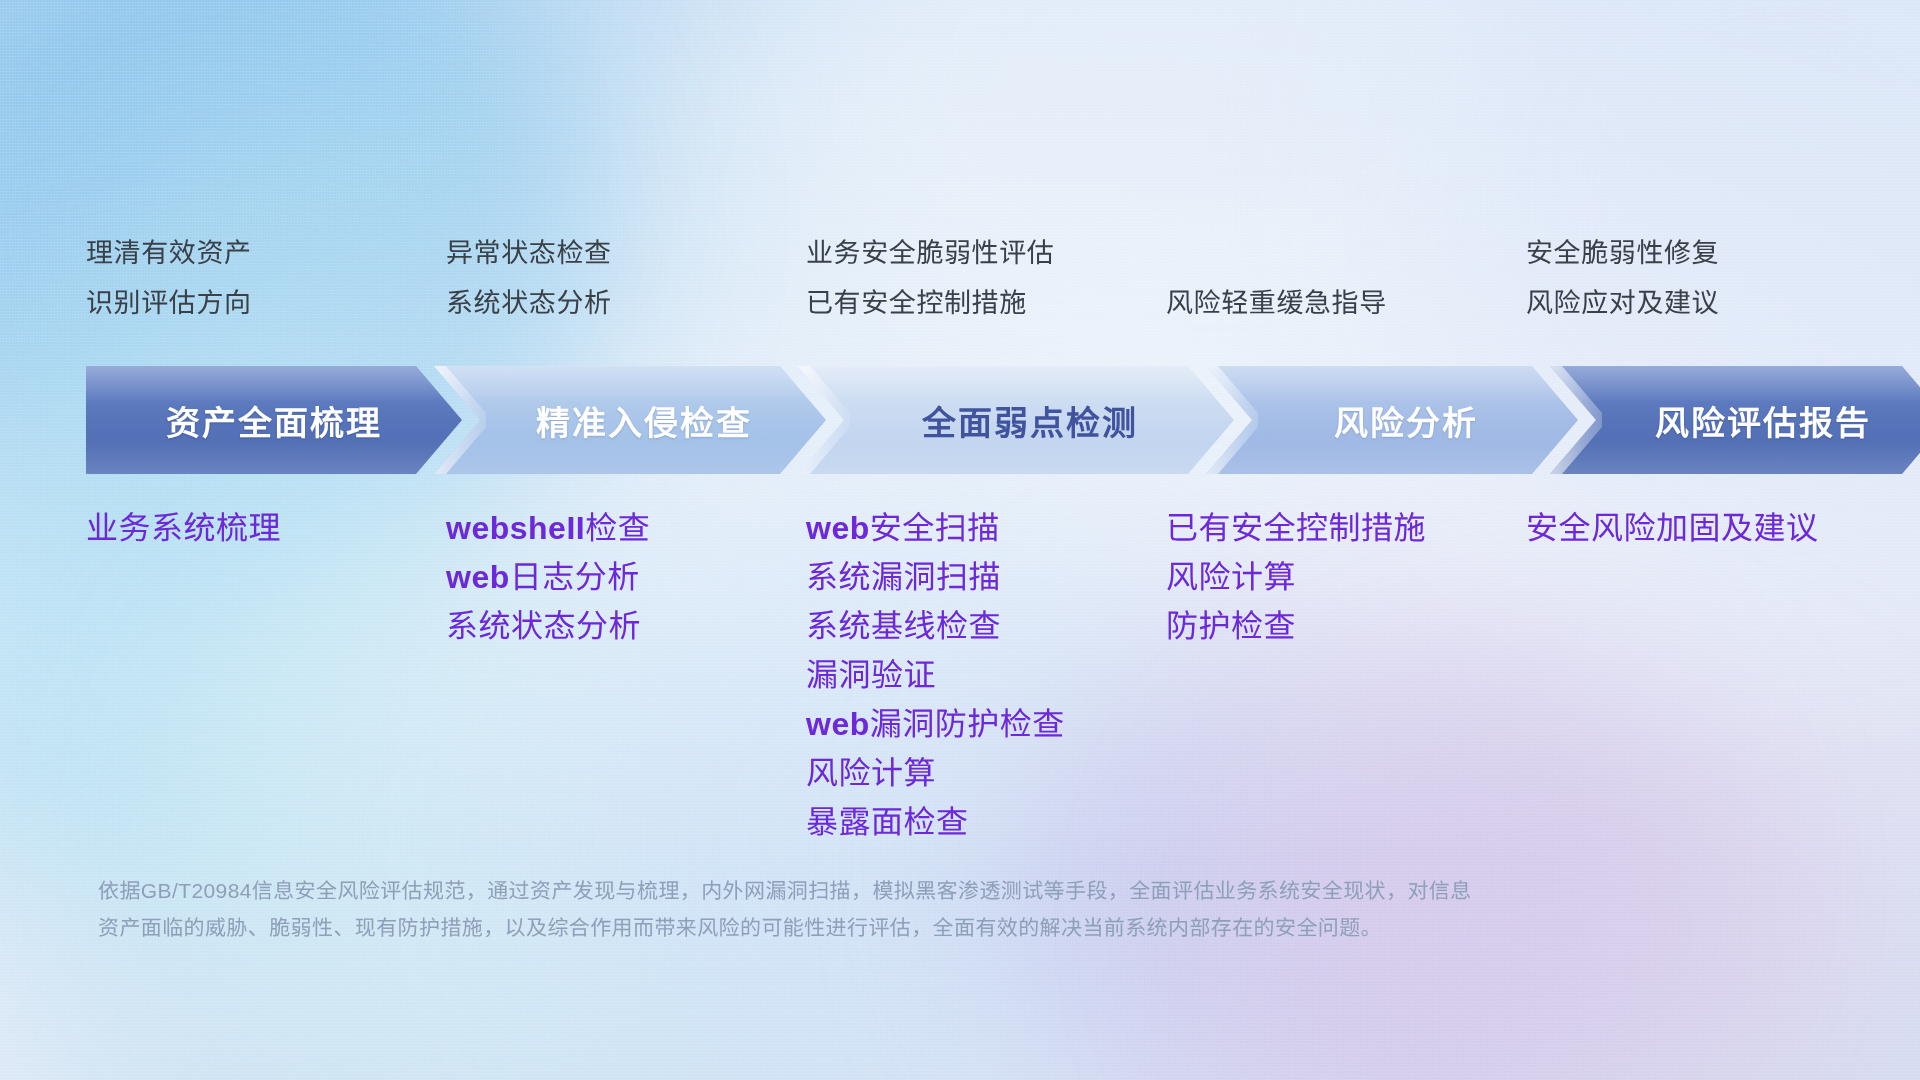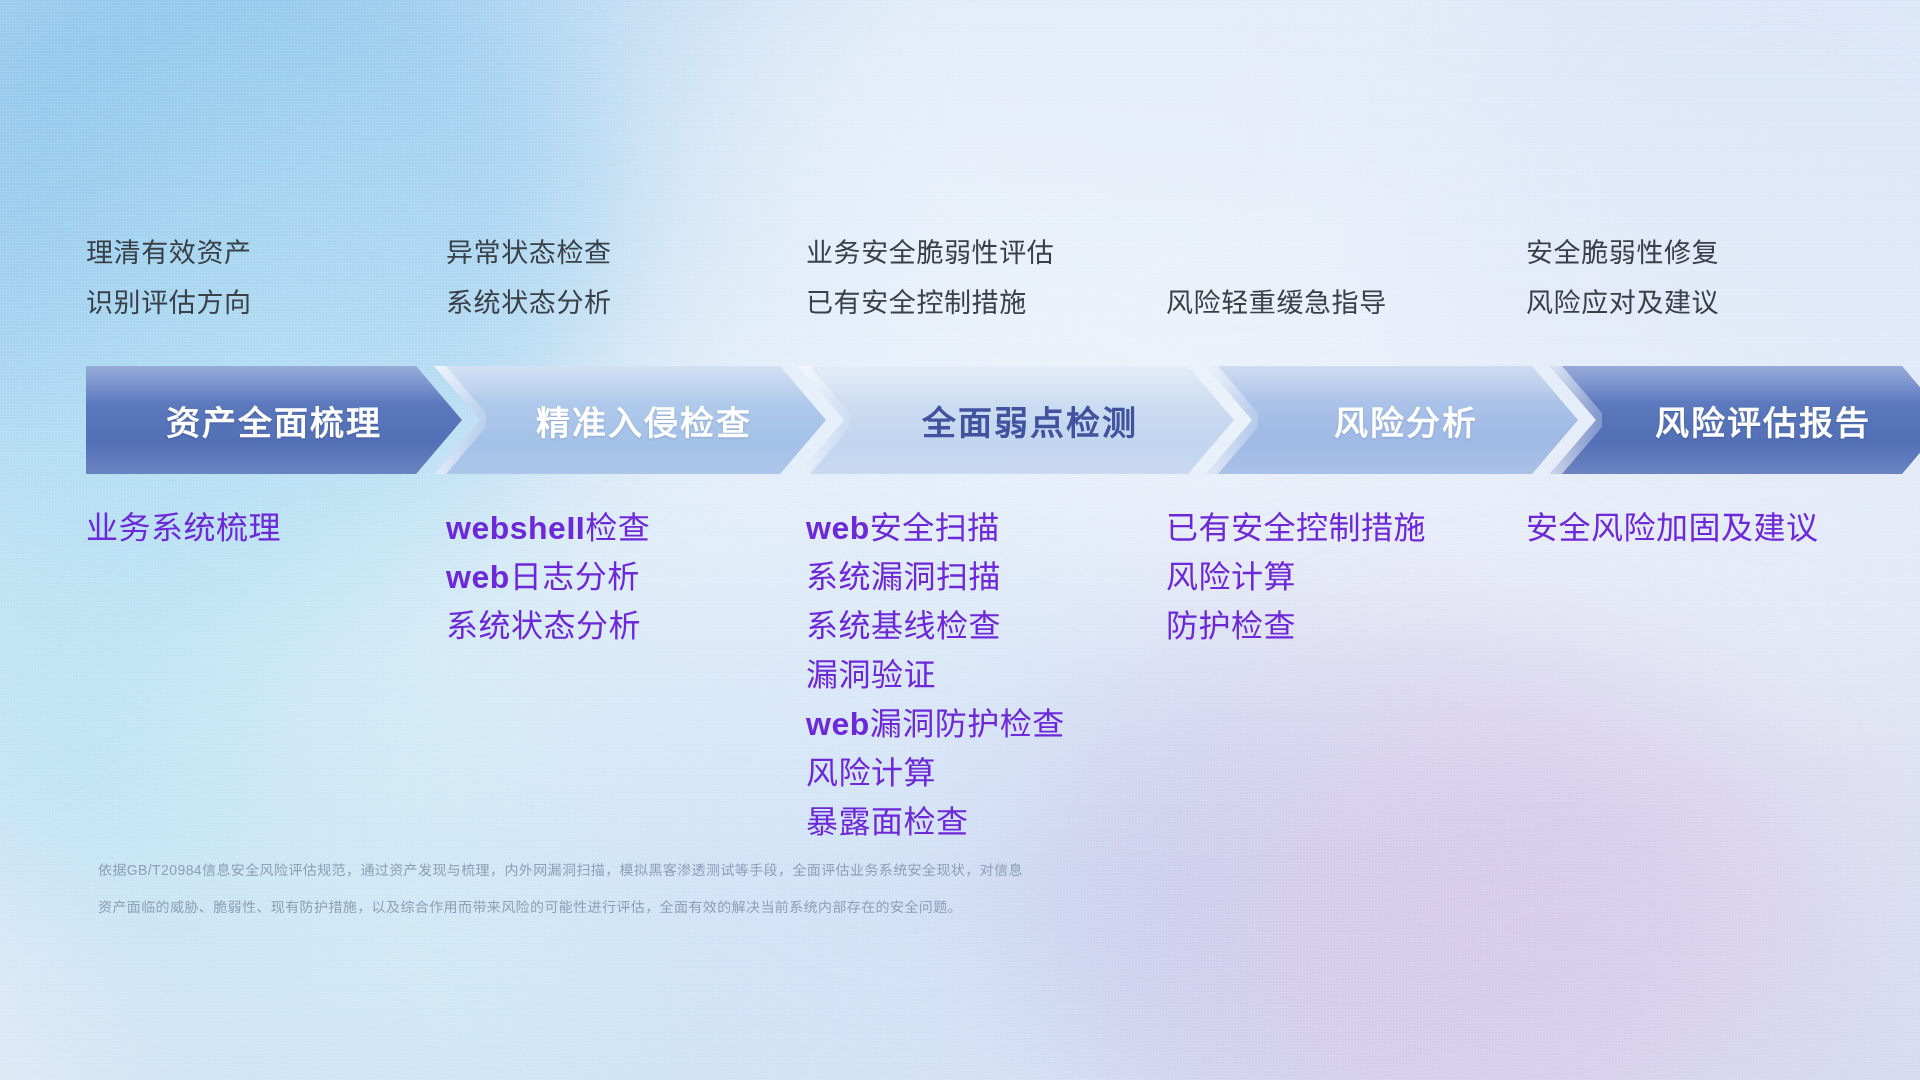--- a/index.html
+++ b/index.html
@@ -96,22 +96,22 @@
   #bottom-lists{top:504px;align-items:flex-start;}
   #bottom-lists .col{padding:0 6px;}
   .blabel{
     font-size:32px;color:#6d28d9;letter-spacing:.5px;
     line-height:49px;white-space:nowrap;
   }
   .blabel b{font-weight:bold;}
 
   
   #footer{
-    position:absolute;left:98px;top:852px;width:1620px;
-    font-size:14px;line-height:37px;color:#8e9fb8;letter-spacing:.4px;
+    position:absolute;left:98px;top:872px;width:1620px;
+    font-size:21px;line-height:37px;color:#8e9fb8;letter-spacing:.4px;
   }
   #footer p{margin:0;}
 </style>
 </head>
 <body>
 
 <div id="bg">
   <div class="b-base"></div>
   <div class="blob b8"></div>
   <div class="blob b7"></div>

